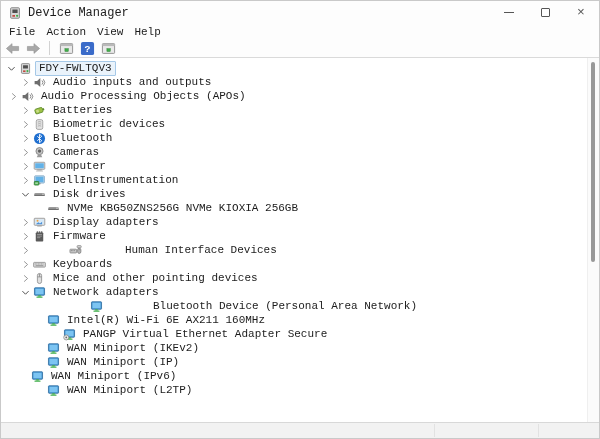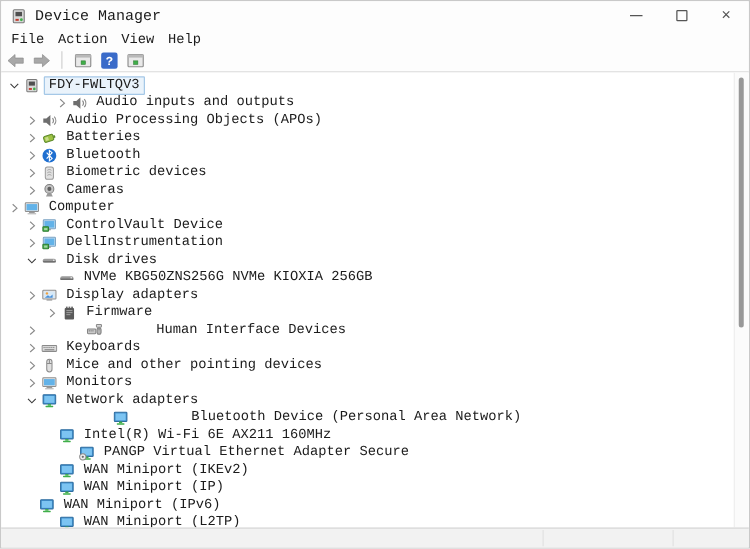--- a/index.html
+++ b/index.html
@@ -141,35 +141,35 @@
           <span class="tree-icon">
             <svg viewBox="0 0 16 16">
               <rect x="3" y="2" width="10" height="12" rx="1" fill="#d8d8d8" stroke="#7a7a7a"></rect>
               <rect x="5" y="4" width="6" height="4" fill="#4f4f4f"></rect>
               <rect x="5" y="10.4" width="3" height="1.8" fill="#c23b2e"></rect>
               <circle cx="10.4" cy="11.2" r="1.3" fill="#3fae49"></circle>
             </svg>
           </span>
           <span class="tree-label">FDY-FWLTQV3</span>
         </div>
-        <div class="tree-row" style="padding-left: 18px; margin-left: 24px;">
+        <div class="tree-row" style="padding-left: 18px;">
           <span class="tree-chevron">
             <svg viewBox="0 0 16 16">
               <path d="M6 3.5L11 8l-5 4.5" fill="none" stroke="#8a8a8a" stroke-width="1.3"></path>
             </svg>
           </span>
           <span class="tree-icon">
             <svg viewBox="0 0 16 16">
               <path d="M2 6h3l4-3.5v11L5 10H2z" fill="#6e6e6e"></path>
               <path d="M11 5.5a3.5 3.5 0 010 5M12.8 4a6 6 0 010 8" stroke="#8a8a8a" fill="none" stroke-width="1.2"></path>
             </svg>
           </span>
           <span class="tree-label">Audio inputs and outputs</span>
         </div>
-        <div class="tree-row" style="padding-left: 18px;">
+        <div class="tree-row" style="padding-left: 6px;">
           <span class="tree-chevron">
             <svg viewBox="0 0 16 16">
               <path d="M6 3.5L11 8l-5 4.5" fill="none" stroke="#8a8a8a" stroke-width="1.3"></path>
             </svg>
           </span>
           <span class="tree-icon">
             <svg viewBox="0 0 16 16">
               <path d="M2 6h3l4-3.5v11L5 10H2z" fill="#6e6e6e"></path>
               <path d="M11 5.5a3.5 3.5 0 010 5M12.8 4a6 6 0 010 8" stroke="#8a8a8a" fill="none" stroke-width="1.2"></path>
             </svg>
@@ -194,56 +194,56 @@
           <span class="tree-label">Batteries</span>
         </div>
         <div class="tree-row" style="padding-left: 18px;">
           <span class="tree-chevron">
             <svg viewBox="0 0 16 16">
               <path d="M6 3.5L11 8l-5 4.5" fill="none" stroke="#8a8a8a" stroke-width="1.3"></path>
             </svg>
           </span>
           <span class="tree-icon">
             <svg viewBox="0 0 16 16">
+              <rect x="4" y="2" width="8" height="12" rx="2" fill="#e2e2e2" stroke="#9a9a9a"></rect>
+              <path d="M6 5.2c1.4-1 2.6-1 4 0M6 7.7c1.4-1 2.6-1 4 0M6 10.2c1.4-1 2.6-1 4 0" stroke="#9a9a9a" fill="none" stroke-width="0.9"></path>
+            </svg>
+          </span>
+          <span class="tree-label">Biometric devices</span>
+        </div>
+        <div class="tree-row" style="padding-left: 18px;">
+          <span class="tree-chevron">
+            <svg viewBox="0 0 16 16">
+              <path d="M6 3.5L11 8l-5 4.5" fill="none" stroke="#8a8a8a" stroke-width="1.3"></path>
+            </svg>
+          </span>
+          <span class="tree-icon">
+            <svg viewBox="0 0 16 16">
               <circle cx="8" cy="8" r="6.8" fill="#1f6fd0"></circle>
               <path d="M5.3 5.1l5.4 5.8L8 13.2V2.8l2.7 2.3-5.4 5.8" stroke="#fff" fill="none" stroke-width="1.1"></path>
             </svg>
           </span>
           <span class="tree-label">Bluetooth</span>
-        </div>
-        <div class="tree-row" style="padding-left: 18px;">
-          <span class="tree-chevron">
-            <svg viewBox="0 0 16 16">
-              <path d="M6 3.5L11 8l-5 4.5" fill="none" stroke="#8a8a8a" stroke-width="1.3"></path>
-            </svg>
-          </span>
-          <span class="tree-icon">
-            <svg viewBox="0 0 16 16">
-              <rect x="4" y="2" width="8" height="12" rx="2" fill="#e2e2e2" stroke="#9a9a9a"></rect>
-              <path d="M6 5.2c1.4-1 2.6-1 4 0M6 7.7c1.4-1 2.6-1 4 0M6 10.2c1.4-1 2.6-1 4 0" stroke="#9a9a9a" fill="none" stroke-width="0.9"></path>
-            </svg>
-          </span>
-          <span class="tree-label">Biometric devices</span>
         </div>
         <div class="tree-row" style="padding-left: 18px;">
           <span class="tree-chevron">
             <svg viewBox="0 0 16 16">
               <path d="M6 3.5L11 8l-5 4.5" fill="none" stroke="#8a8a8a" stroke-width="1.3"></path>
             </svg>
           </span>
           <span class="tree-icon">
             <svg viewBox="0 0 16 16">
               <circle cx="8" cy="6.3" r="4.4" fill="#c4c4c4" stroke="#7d7d7d"></circle>
               <circle cx="8" cy="6.3" r="2" fill="#5f5f5f"></circle>
               <path d="M6.2 10.6l-1.6 3.2h6.8l-1.6-3.2z" fill="#9a9a9a"></path>
             </svg>
           </span>
           <span class="tree-label">Cameras</span>
         </div>
-        <div class="tree-row" style="padding-left: 4px;">
+        <div class="tree-row" style="padding-left: 18px;">
           <span class="tree-chevron">
             <svg viewBox="0 0 16 16">
               <path d="M6 3.5L11 8l-5 4.5" fill="none" stroke="#8a8a8a" stroke-width="1.3"></path>
             </svg>
           </span>
           <span class="tree-icon">
             <svg viewBox="0 0 16 16">
               <rect x="1.5" y="2.8" width="13" height="8.6" rx="0.8" fill="#e6e6e6" stroke="#8f8f8f"></rect>
               <rect x="2.7" y="4" width="10.6" height="6.2" fill="#62b2e8"></rect>
               <rect x="5.2" y="11.6" width="5.6" height="1.3" fill="#9a9a9a"></rect>
@@ -260,37 +260,20 @@
           </span>
           <span class="tree-icon">
             <svg viewBox="0 0 16 16">
               <rect x="2" y="2.3" width="12" height="8.8" rx="0.8" fill="#bcd9ef" stroke="#7da4c4"></rect>
               <rect x="3.2" y="3.5" width="9.6" height="6.4" fill="#62b2e8"></rect>
               <rect x="6.6" y="11.2" width="2.8" height="1.4" fill="#9a9a9a"></rect>
               <rect x="1.6" y="9.2" width="5.6" height="4.4" rx="0.6" fill="#4cb050" stroke="#2e7d32"></rect>
               <rect x="2.8" y="10.4" width="3.2" height="2" fill="#a5d6a7"></rect>
             </svg>
           </span>
-          <span class="tree-label">ControlVault Device</span>
-        </div>
-        <div class="tree-row" style="padding-left: 18px;">
-          <span class="tree-chevron">
-            <svg viewBox="0 0 16 16">
-              <path d="M6 3.5L11 8l-5 4.5" fill="none" stroke="#8a8a8a" stroke-width="1.3"></path>
-            </svg>
-          </span>
-          <span class="tree-icon">
-            <svg viewBox="0 0 16 16">
-              <rect x="2" y="2.3" width="12" height="8.8" rx="0.8" fill="#bcd9ef" stroke="#7da4c4"></rect>
-              <rect x="3.2" y="3.5" width="9.6" height="6.4" fill="#62b2e8"></rect>
-              <rect x="6.6" y="11.2" width="2.8" height="1.4" fill="#9a9a9a"></rect>
-              <rect x="1.6" y="9.2" width="5.6" height="4.4" rx="0.6" fill="#4cb050" stroke="#2e7d32"></rect>
-              <rect x="2.8" y="10.4" width="3.2" height="2" fill="#a5d6a7"></rect>
-            </svg>
-          </span>
           <span class="tree-label">DellInstrumentation</span>
         </div>
         <div class="tree-row" style="padding-left: 18px;">
           <span class="tree-chevron">
             <svg viewBox="0 0 16 16">
               <path d="M3.5 6L8 10.5 12.5 6" fill="none" stroke="#3c3c3c" stroke-width="1.3"></path>
             </svg>
           </span>
           <span class="tree-icon">
             <svg viewBox="0 0 16 16">
@@ -322,21 +305,21 @@
             <svg viewBox="0 0 16 16">
               <rect x="1.5" y="2.8" width="13" height="8.6" rx="0.8" fill="#e6e6e6" stroke="#8f8f8f"></rect>
               <rect x="2.7" y="4" width="10.6" height="6.2" fill="#d7e9f7"></rect>
               <circle cx="5.6" cy="5.8" r="1.2" fill="#f0a03c"></circle>
               <path d="M3.4 10.2l3.2-2.6 2 1.5 2.6-2.1v3.2z" fill="#4a90d9"></path>
               <rect x="5.2" y="11.6" width="5.6" height="1.3" fill="#9a9a9a"></rect>
             </svg>
           </span>
           <span class="tree-label">Display adapters</span>
         </div>
-        <div class="tree-row" style="padding-left: 34px;">
+        <div class="tree-row" style="padding-left: 18px;">
           <span class="tree-chevron">
             <svg viewBox="0 0 16 16">
               <path d="M6 3.5L11 8l-5 4.5" fill="none" stroke="#8a8a8a" stroke-width="1.3"></path>
             </svg>
           </span>
           <span class="tree-icon">
             <svg viewBox="0 0 16 16">
               <rect x="4.6" y="1.6" width="1.7" height="2.4" fill="#6a6a6a"></rect>
               <rect x="7.2" y="1.6" width="1.7" height="2.4" fill="#6a6a6a"></rect>
               <rect x="9.8" y="1.6" width="1.7" height="2.4" fill="#6a6a6a"></rect>
@@ -400,36 +383,20 @@
               <rect x="5.4" y="1.8" width="5.2" height="12.4" rx="2.6" fill="#e0e0e0" stroke="#8a8a8a"></rect>
               <line x1="8" y1="2.2" x2="8" y2="6" stroke="#8a8a8a"></line>
               <line x1="5.6" y1="6" x2="10.4" y2="6" stroke="#8a8a8a"></line>
             </svg>
           </span>
           <span class="tree-label">Mice and other pointing devices</span>
         </div>
         <div class="tree-row" style="padding-left: 18px;">
           <span class="tree-chevron">
             <svg viewBox="0 0 16 16">
-              <path d="M6 3.5L11 8l-5 4.5" fill="none" stroke="#8a8a8a" stroke-width="1.3"></path>
-            </svg>
-          </span>
-          <span class="tree-icon">
-            <svg viewBox="0 0 16 16">
-              <rect x="1.5" y="2.8" width="13" height="8.6" rx="0.8" fill="#e6e6e6" stroke="#8f8f8f"></rect>
-              <rect x="2.7" y="4" width="10.6" height="6.2" fill="#62b2e8"></rect>
-              <rect x="5.2" y="11.6" width="5.6" height="1.3" fill="#9a9a9a"></rect>
-              <rect x="3.8" y="13" width="8.4" height="1.1" fill="#b5b5b5"></rect>
-            </svg>
-          </span>
-          <span class="tree-label">Monitors</span>
-        </div>
-        <div class="tree-row" style="padding-left: 18px;">
-          <span class="tree-chevron">
-            <svg viewBox="0 0 16 16">
               <path d="M3.5 6L8 10.5 12.5 6" fill="none" stroke="#3c3c3c" stroke-width="1.3"></path>
             </svg>
           </span>
           <span class="tree-icon">
             <svg viewBox="0 0 16 16">
               <rect x="1.8" y="2.2" width="12.4" height="9.2" rx="0.8" fill="#3f8fcc" stroke="#2f6da0"></rect>
               <rect x="3" y="3.4" width="10" height="6.8" fill="#7cc4f2"></rect>
               <rect x="6.4" y="11.4" width="3.2" height="1.6" fill="#3fae49"></rect>
               <rect x="4.2" y="13" width="7.6" height="1.4" rx="0.5" fill="#3fae49"></rect>
             </svg>

